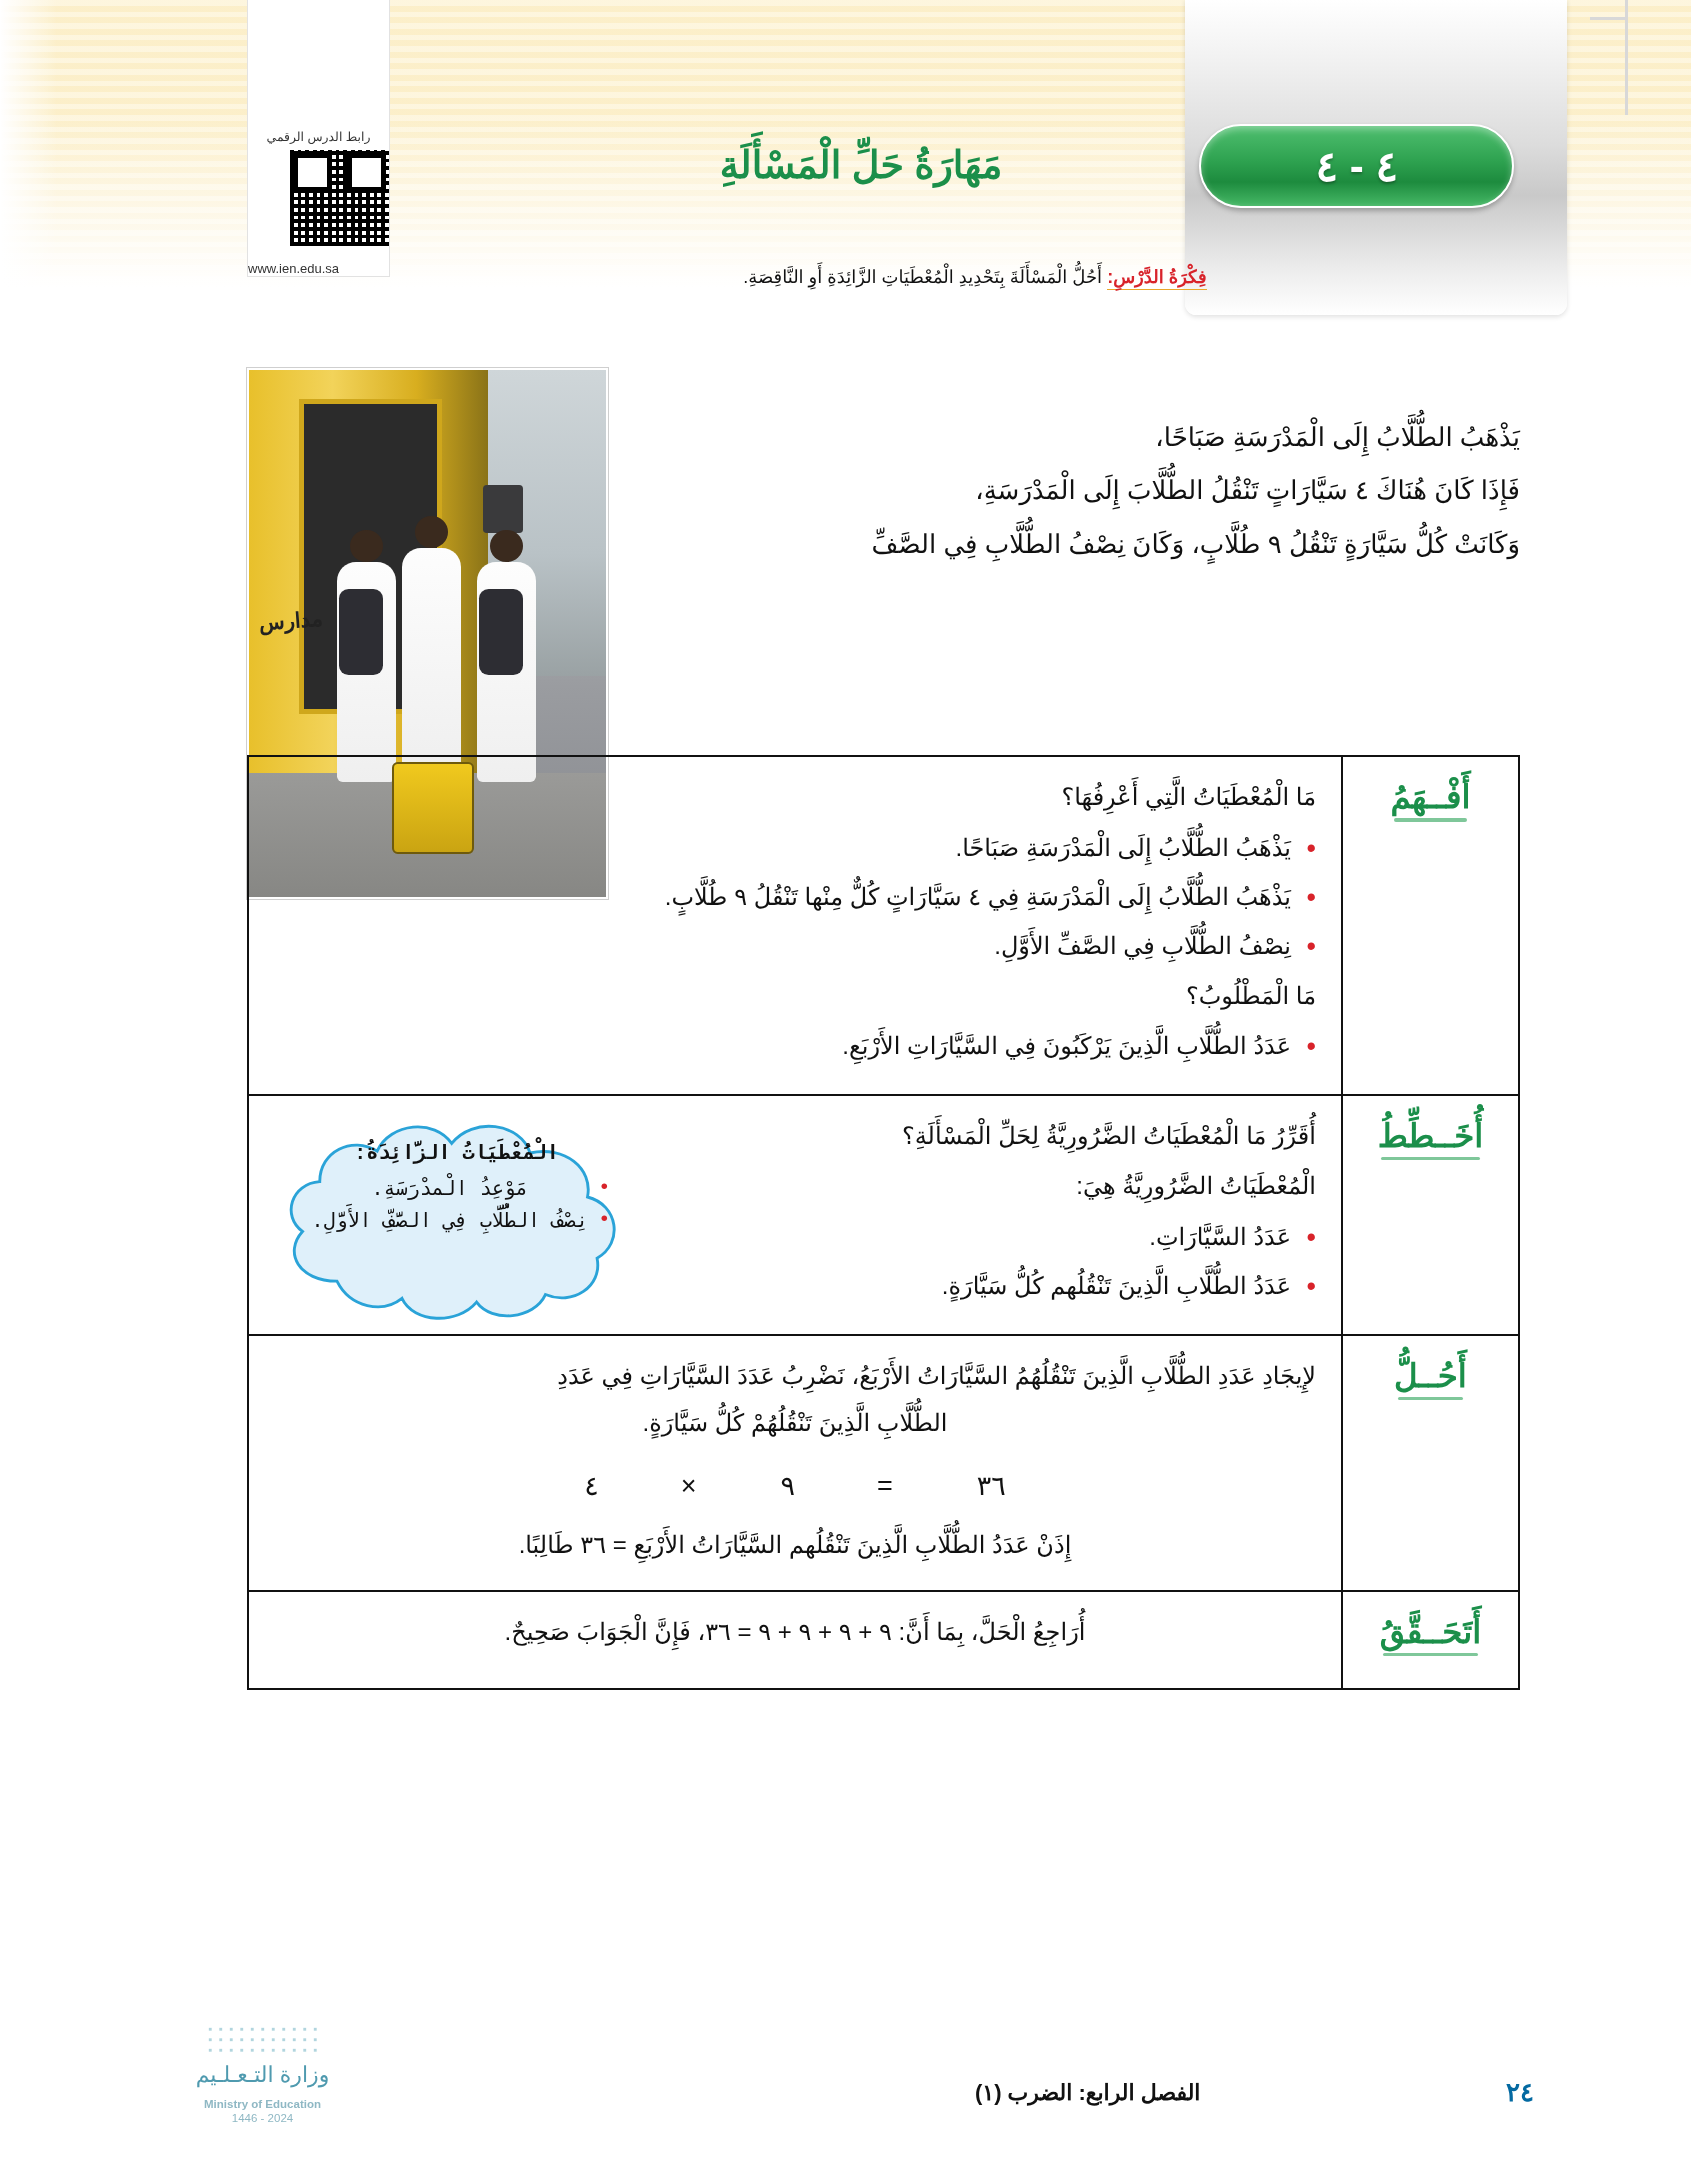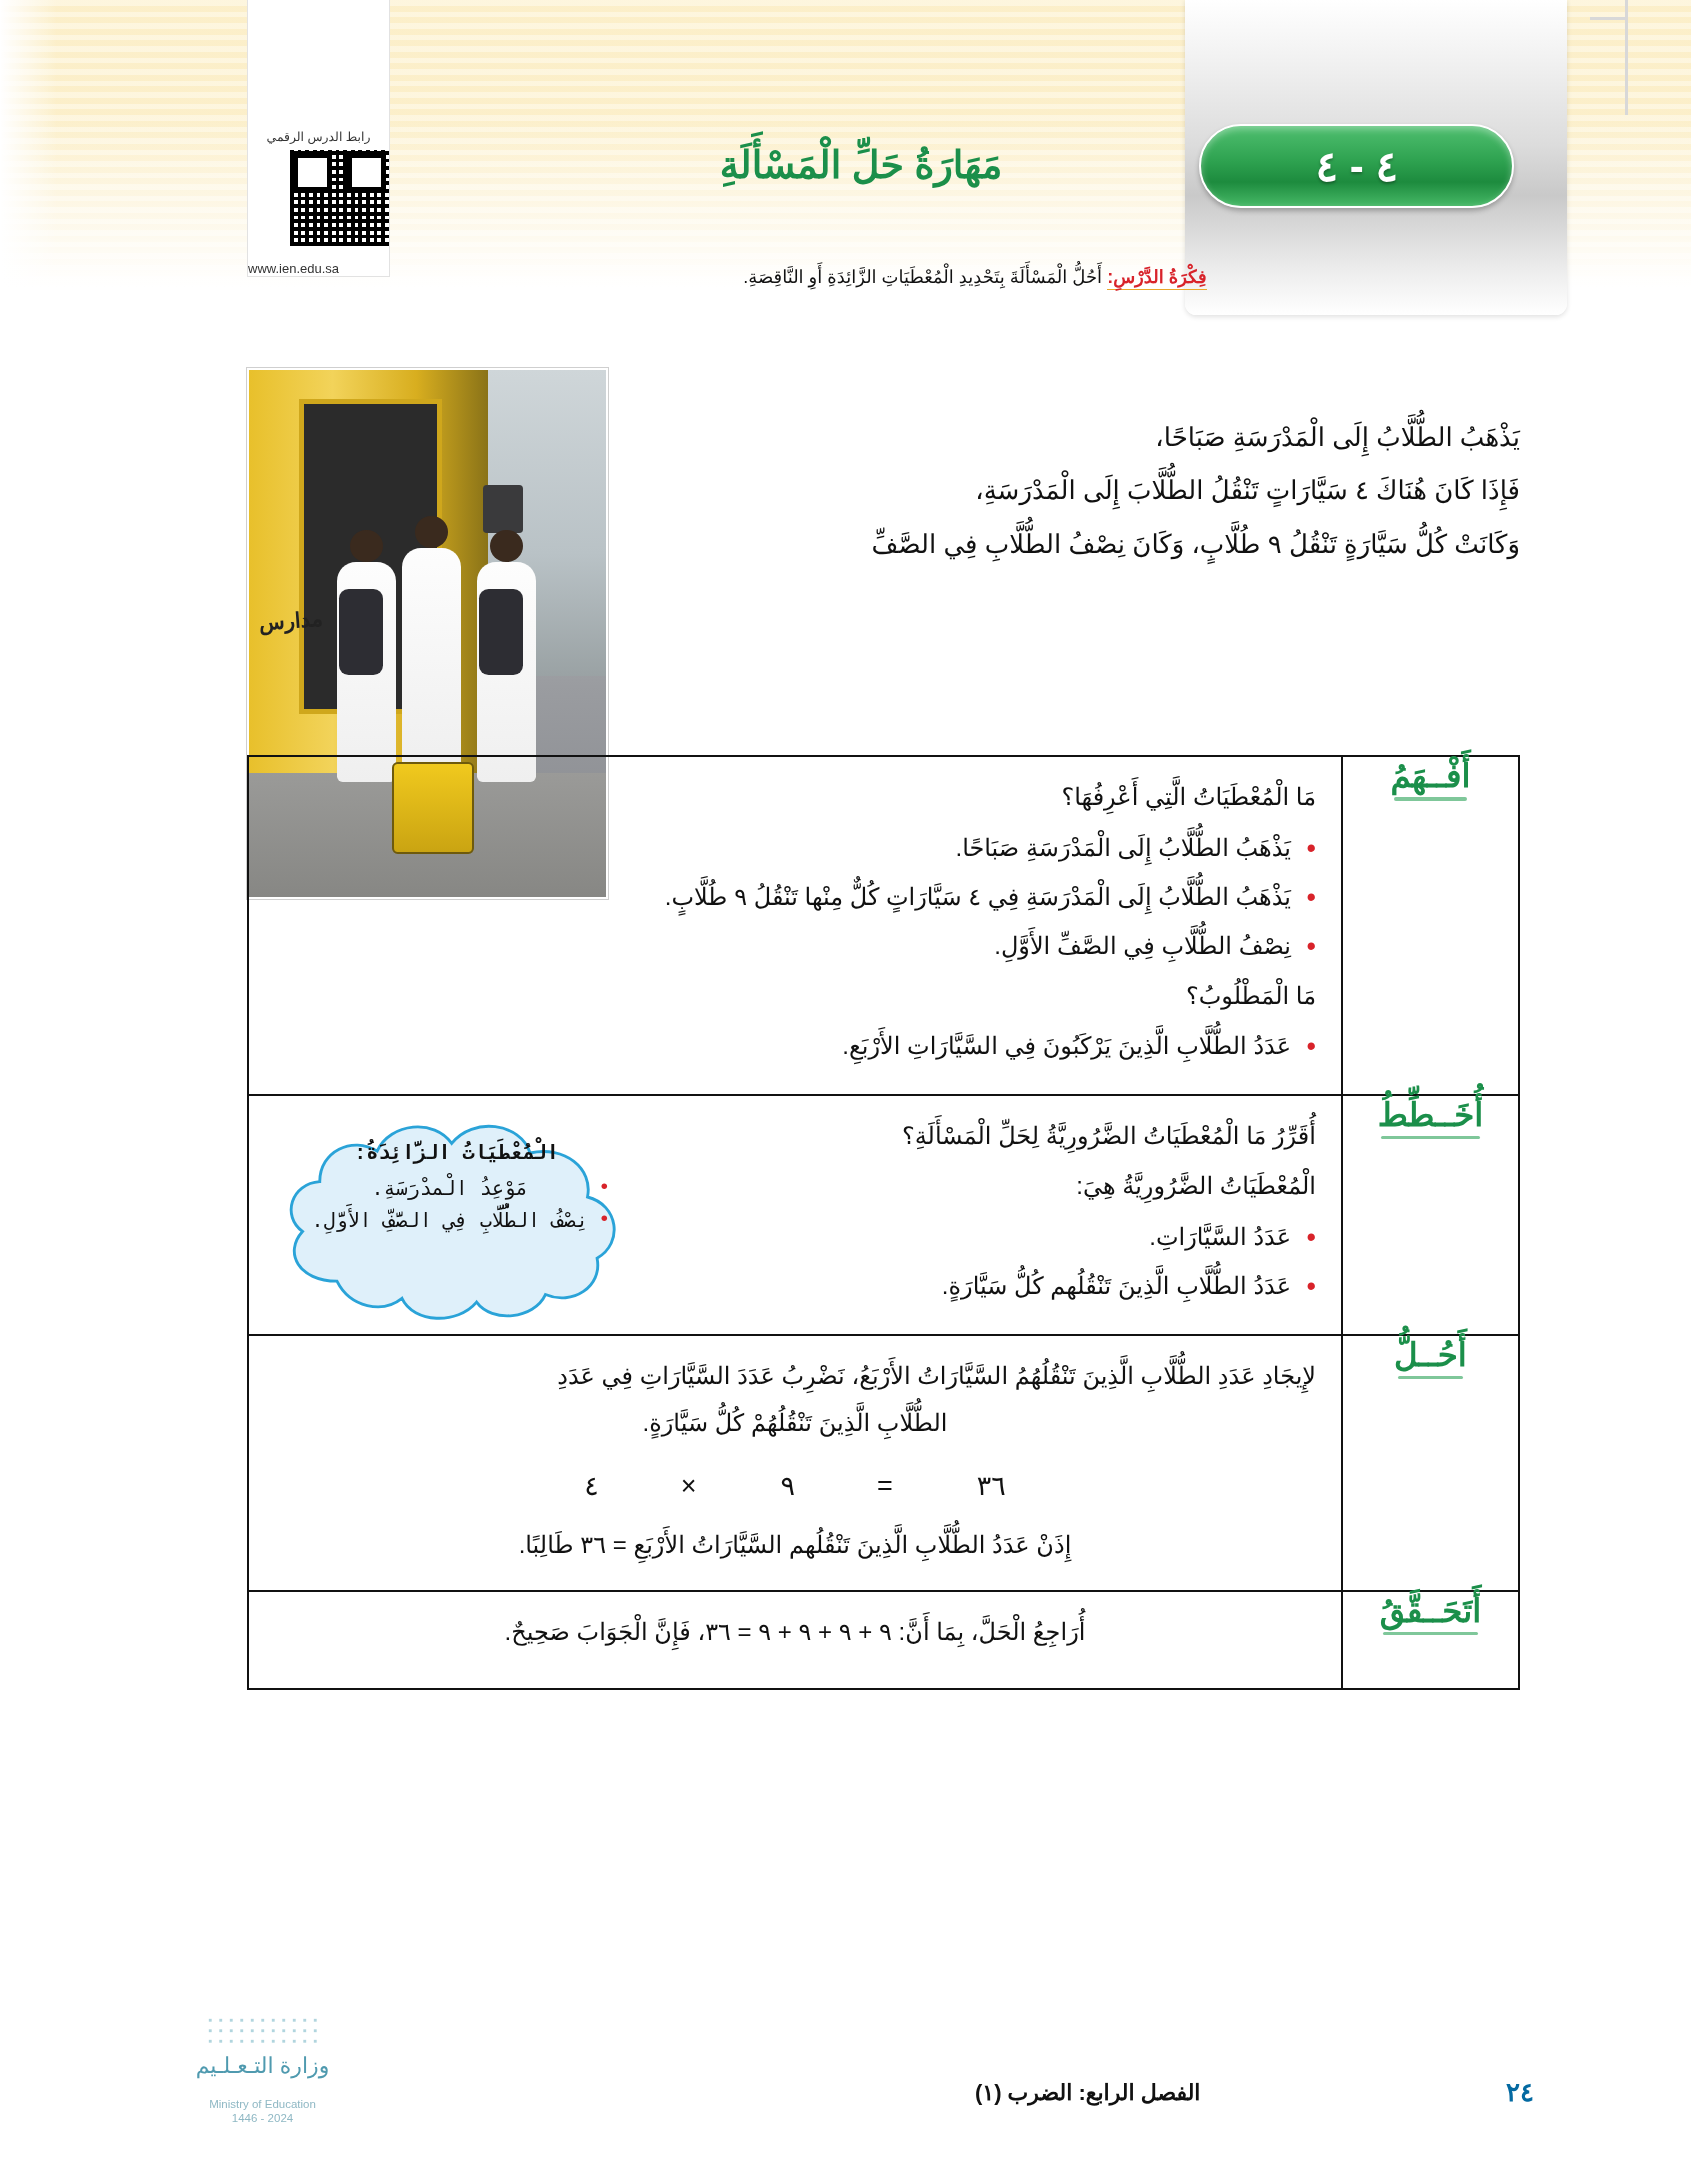--- a/index.html
+++ b/index.html
@@ -263,20 +263,21 @@
     min-height: 115px;
   }
   .step-row:last-child { border-bottom: none; }
   .step-label-cell {
     width: 177px;
     flex: 0 0 177px;
     border-left: 2.9px solid #111;
     display: flex;
     align-items: flex-start;
     justify-content: center;
+    padding-top: 21px;
   }
   .step-label {
     font-size: 32.5px;
     font-weight: bold;
     color: #1b8f4a;
     letter-spacing: 5.7px;
     position: relative;
   }
   .step-label::after {
     content: "";
@@ -362,21 +363,21 @@
     color: #6fa8b8;
   }
   .footer-dots {
     width: 115px; height: 32.5px;
     margin: 0 auto 5.7px auto;
     background-image: radial-gradient(#9ecad6 1.5px, transparent 1.6px);
     background-size: 10.5px 10.5px;
     opacity: .8;
   }
   .footer-logo .ar { font-size: 22px; letter-spacing: 2.9px; color: #4f9aaf; }
-  .footer-logo .en { font-size: 11.5px; color: #8fb8c4; margin-top: 19px; }
+  .footer-logo .en { font-size: 11.5px; color: #8fb8c4; margin-top: 10px; font-weight: bold; }
   .footer-logo .yr { font-size: 11.5px; color: #8fb8c4; margin-top: 1.9px; }
 
   .footer-center {
     position: absolute;
     bottom: 75px;
     left: 975px;
     font-size: 22px;
     font-weight: bold;
     color: #111;
     white-space: nowrap;

